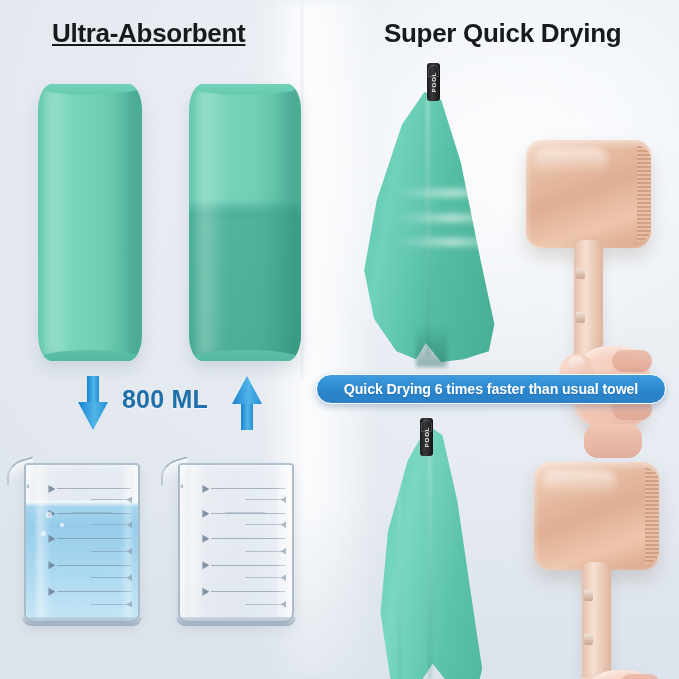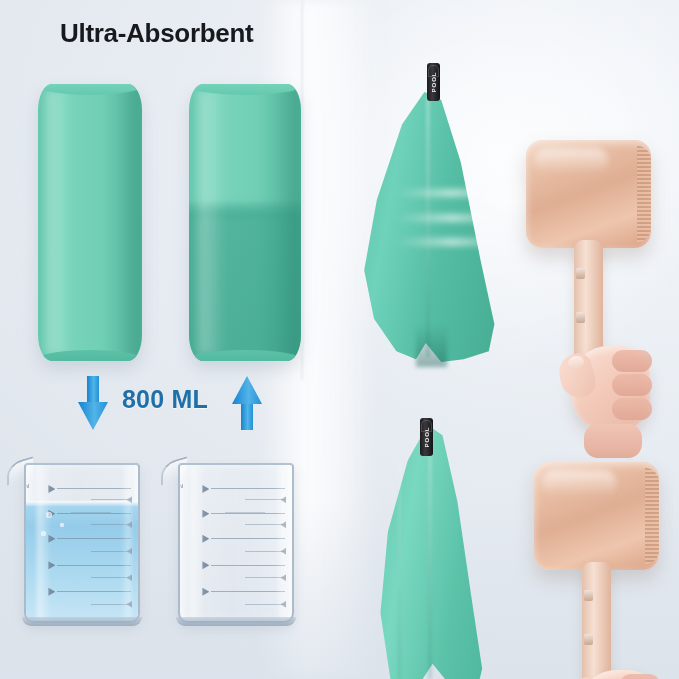--- a/index.html
+++ b/index.html
@@ -39,21 +39,21 @@
   }
 
   
   .heading{
     position:absolute;
     font-weight:bold;
     color:#17191c;
     letter-spacing:-.3px;
     white-space:nowrap;
   }
-  #h-left { left:60px;  top:18px; font-size:26px; }
+  #h-left { left:52px;  top:18px; font-size:26px;text-decoration:underline; }
   #h-right{ left:384px; top:18px; font-size:26px; }
 
   
   .roll{
     position:absolute;
     border-radius:14px/26px;
     overflow:hidden;
     box-shadow:0 8px 16px rgba(120,135,150,.22);
   }
   .roll .body{ position:absolute; inset:0; }
@@ -364,20 +364,21 @@
 
 <div id="stage">
 
   <div class="bg-base"></div>
   <div class="bg-right-glow"></div>
   <div class="bg-sheen"></div>
   <div class="bg-panel-edge"></div>
   <div class="bg-bottom-shade"></div>
 
   <div class="heading" id="h-left">Ultra-Absorbent</div>
+  <div class="heading" id="h-right">Super Quick Drying</div>
 
   <div class="roll" id="roll-dry">
     <div class="body"></div>
     <div class="shine"></div>
     <div class="rshade"></div>
     <div class="top-cap"></div>
     <div class="bot-cap"></div>
   </div>
 
   <div class="roll" id="roll-wet">
@@ -565,14 +566,17 @@
     <div class="hand">
       <div class="palm"></div>
       <div class="knuck" style="top:30px"></div>
 
       <div class="thumb"></div>
       <div class="nail"></div>
 
     </div>
   </div>
 
+  <div id="banner">
+    <span id="banner-text">Quick Drying 6 times faster than usual towel</span>
+  </div>
 
 </div>
 
 </body></html>

